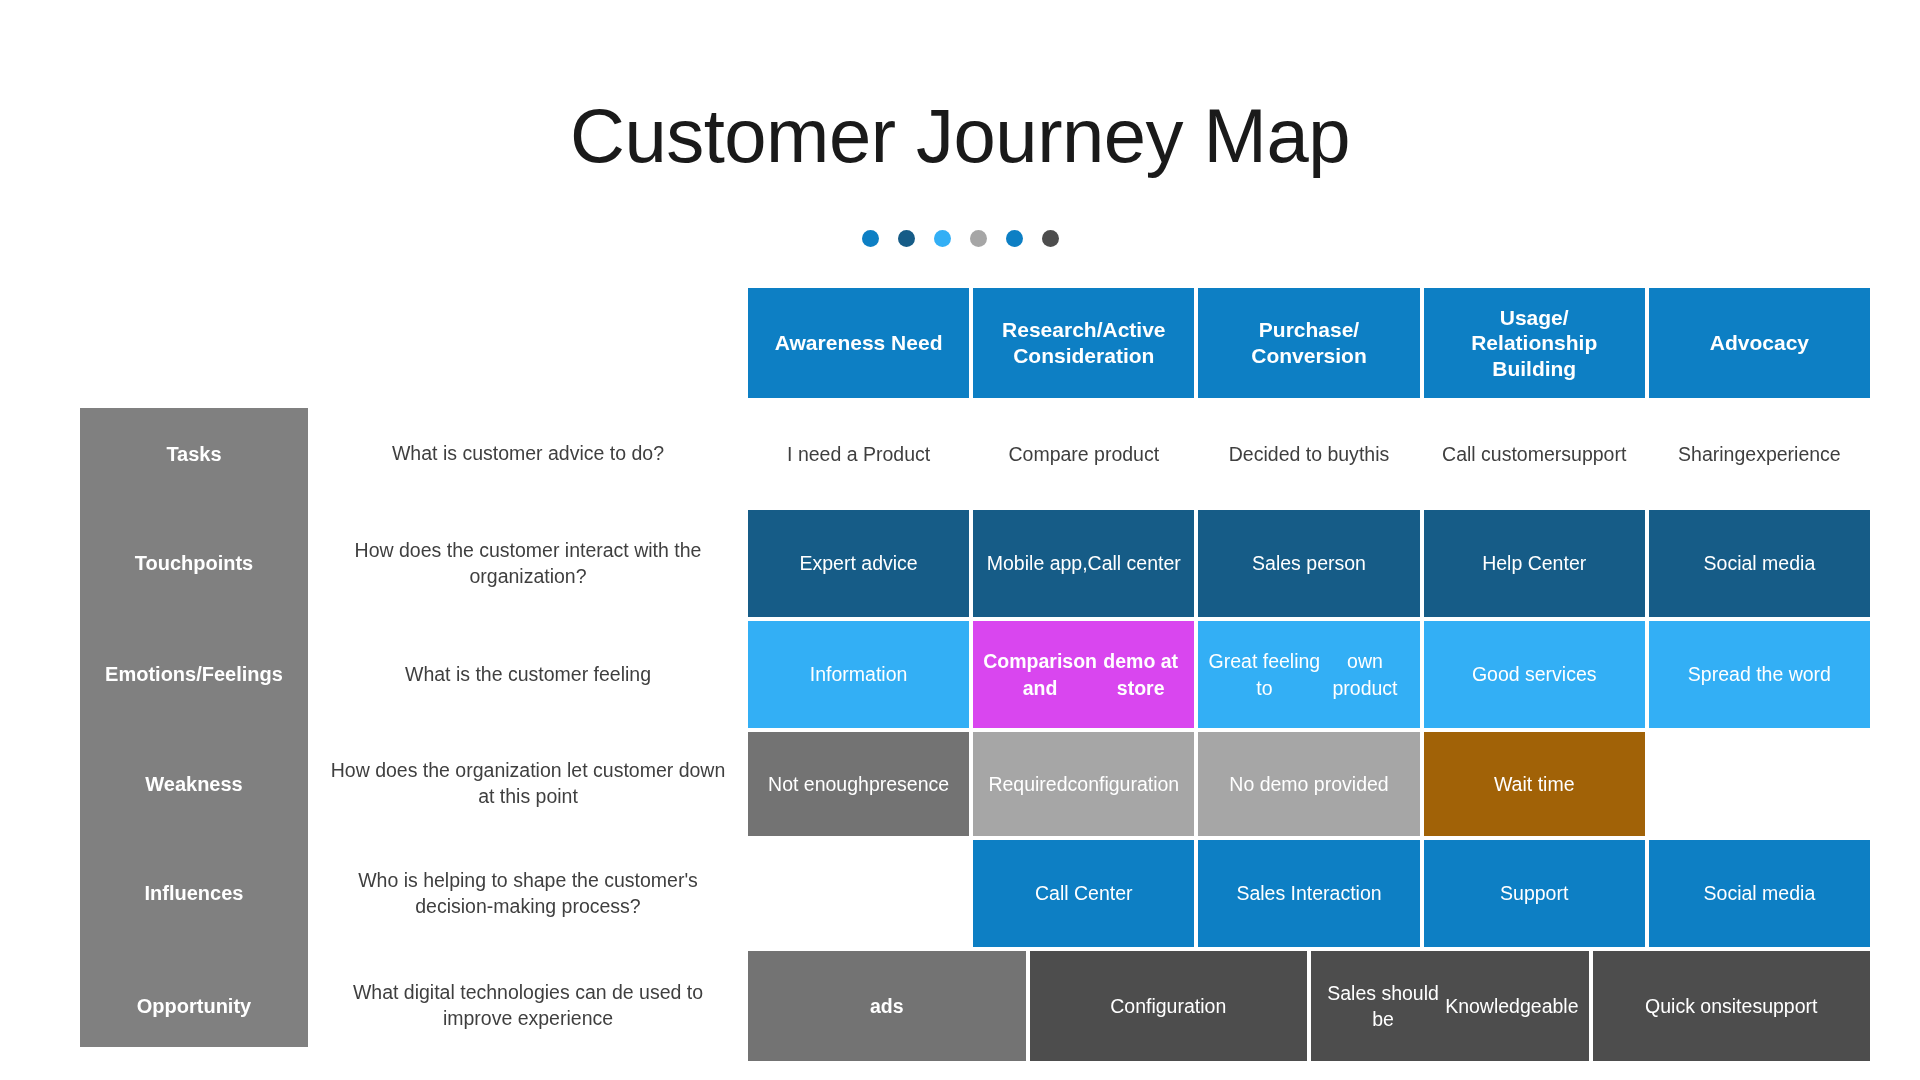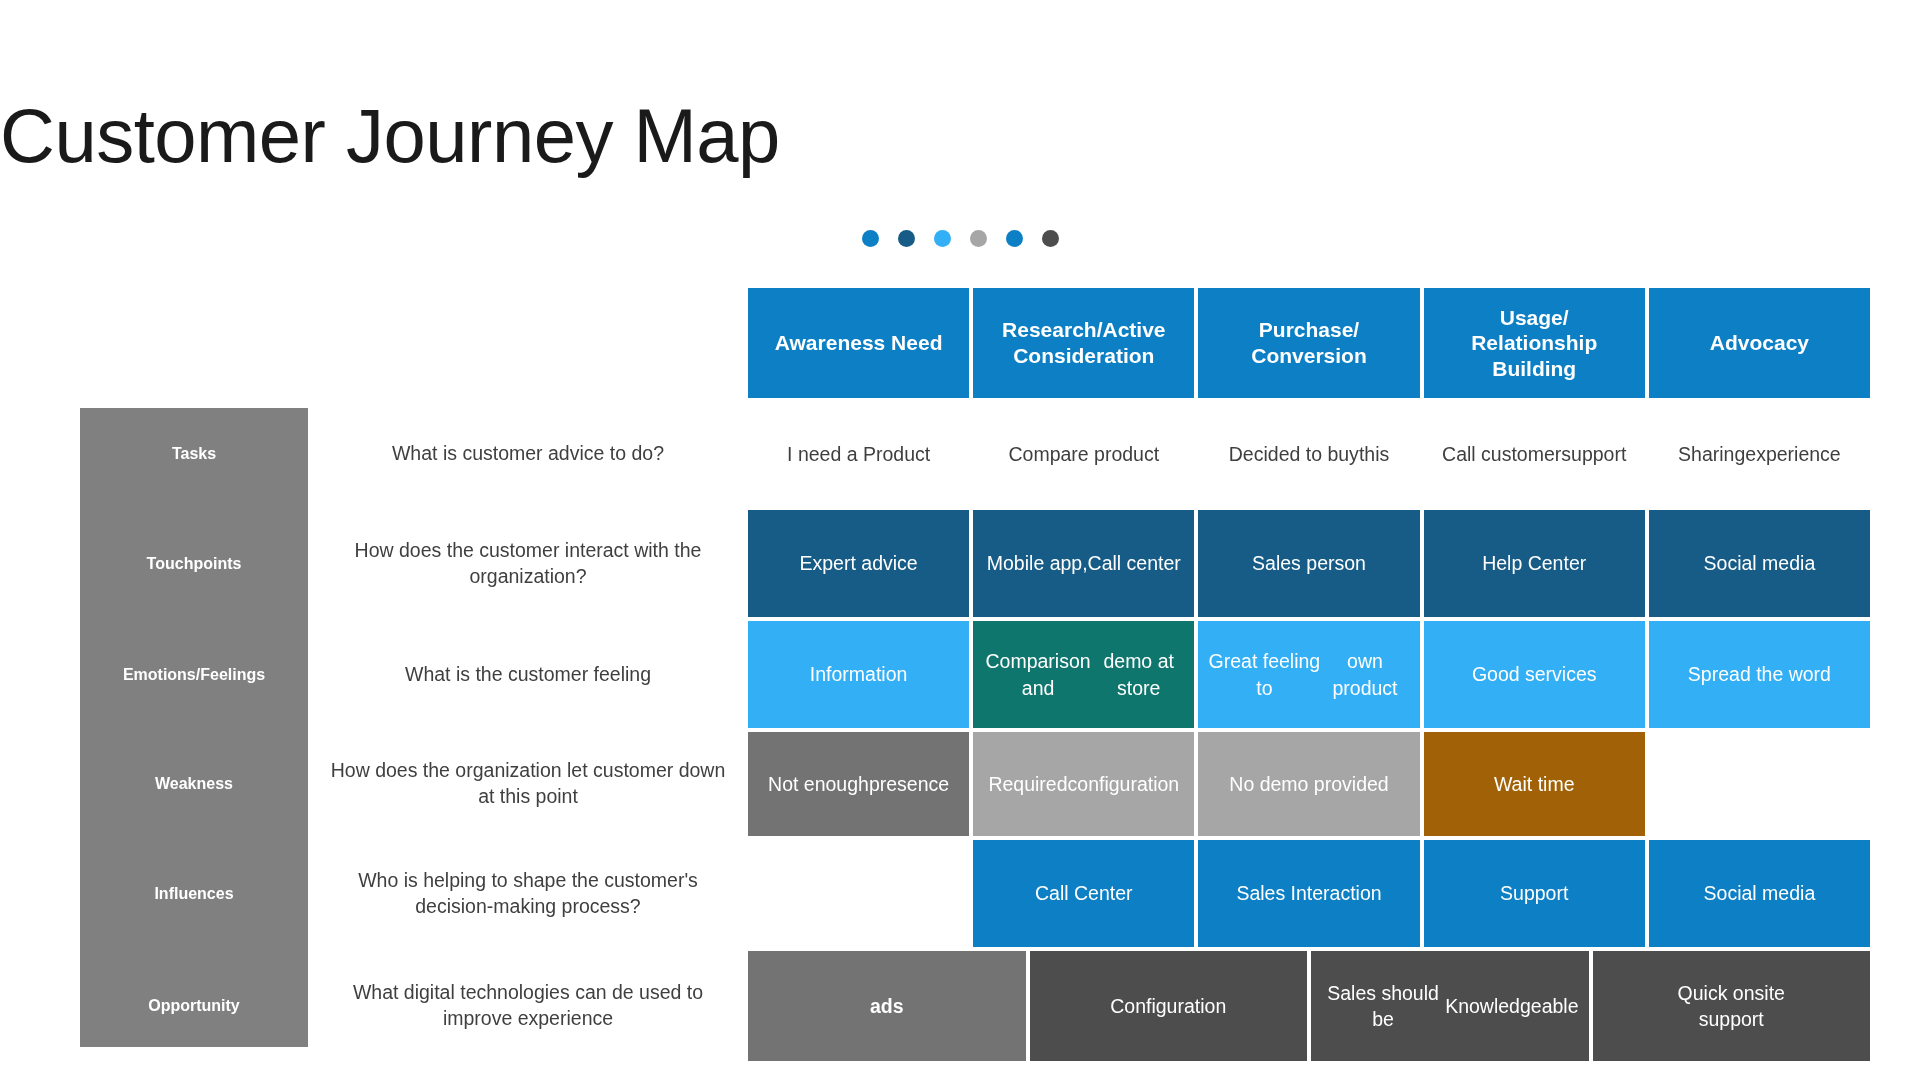--- a/index.html
+++ b/index.html
@@ -19,20 +19,21 @@
     height: 1080px;
     background: #ffffff;
   }
 
   
   .title-block {
     position: absolute;
     top: 96px;
     left: 0;
     width: 1920px;
+    text-align: center;
   }
 
   .page-title {
     font-size: 76px;
     font-weight: 400;
     letter-spacing: -0.5px;
     color: #1a1a1a;
     line-height: 1.05;
     font-family: "Liberation Sans", sans-serif;
   }
@@ -72,21 +73,21 @@
 
   .col-label {
     width: 228px;
     flex: 0 0 228px;
     display: flex;
     align-items: center;
     justify-content: center;
     text-align: center;
     color: #ffffff;
     font-weight: bold;
-    font-size: 16px;
+    font-size: 20px;
     line-height: 1.25;
     padding: 4px 8px;
   }
 
   .col-question {
     width: 440px;
     flex: 0 0 440px;
     display: flex;
     align-items: center;
     justify-content: center;
@@ -264,21 +265,21 @@
         <div class="m-row row-emotions">
           <div class="col-label">
             <div>Emotions/</div>
             <div>Feelings</div>
           </div>
           <div class="col-question">What is the customer feeling</div>
           <div class="cells">
             <div class="cell" style="background: rgb(51, 175, 245); color: rgb(255, 255, 255);">
               <div>Information</div>
             </div>
-            <div class="cell" style="background: #0f766e; color: rgb(255, 255, 255);">
+            <div class="cell" style="background: #d946ef; color: rgb(255, 255, 255); font-weight: bold;">
               <div>Comparison and</div>
               <div>demo at store</div>
             </div>
             <div class="cell" style="background: rgb(51, 175, 245); color: rgb(255, 255, 255);">
               <div>Great feeling to</div>
               <div>own product</div>
             </div>
             <div class="cell" style="background: rgb(51, 175, 245); color: rgb(255, 255, 255);">
               <div>Good services</div>
             </div>
@@ -337,21 +338,21 @@
             <div class="cell" style="background: #737373; color: rgb(255, 255, 255); font-weight: bold;">
               <div>ads</div>
             </div>
             <div class="cell" style="background: rgb(77, 77, 77); color: rgb(255, 255, 255);">
               <div>Configuration</div>
             </div>
             <div class="cell" style="background: rgb(77, 77, 77); color: rgb(255, 255, 255);">
               <div>Sales should be</div>
               <div>Knowledgeable</div>
             </div>
-            <div class="cell" style="background: rgb(77, 77, 77); color: rgb(255, 255, 255); flex-direction: column;">
+            <div class="cell" style="background: rgb(77, 77, 77); color: rgb(255, 255, 255);">
               <div>Quick onsite</div>
               <div>support</div>
             </div>
           </div>
         </div>
       </div>
 
   </div>
 
 </div>

